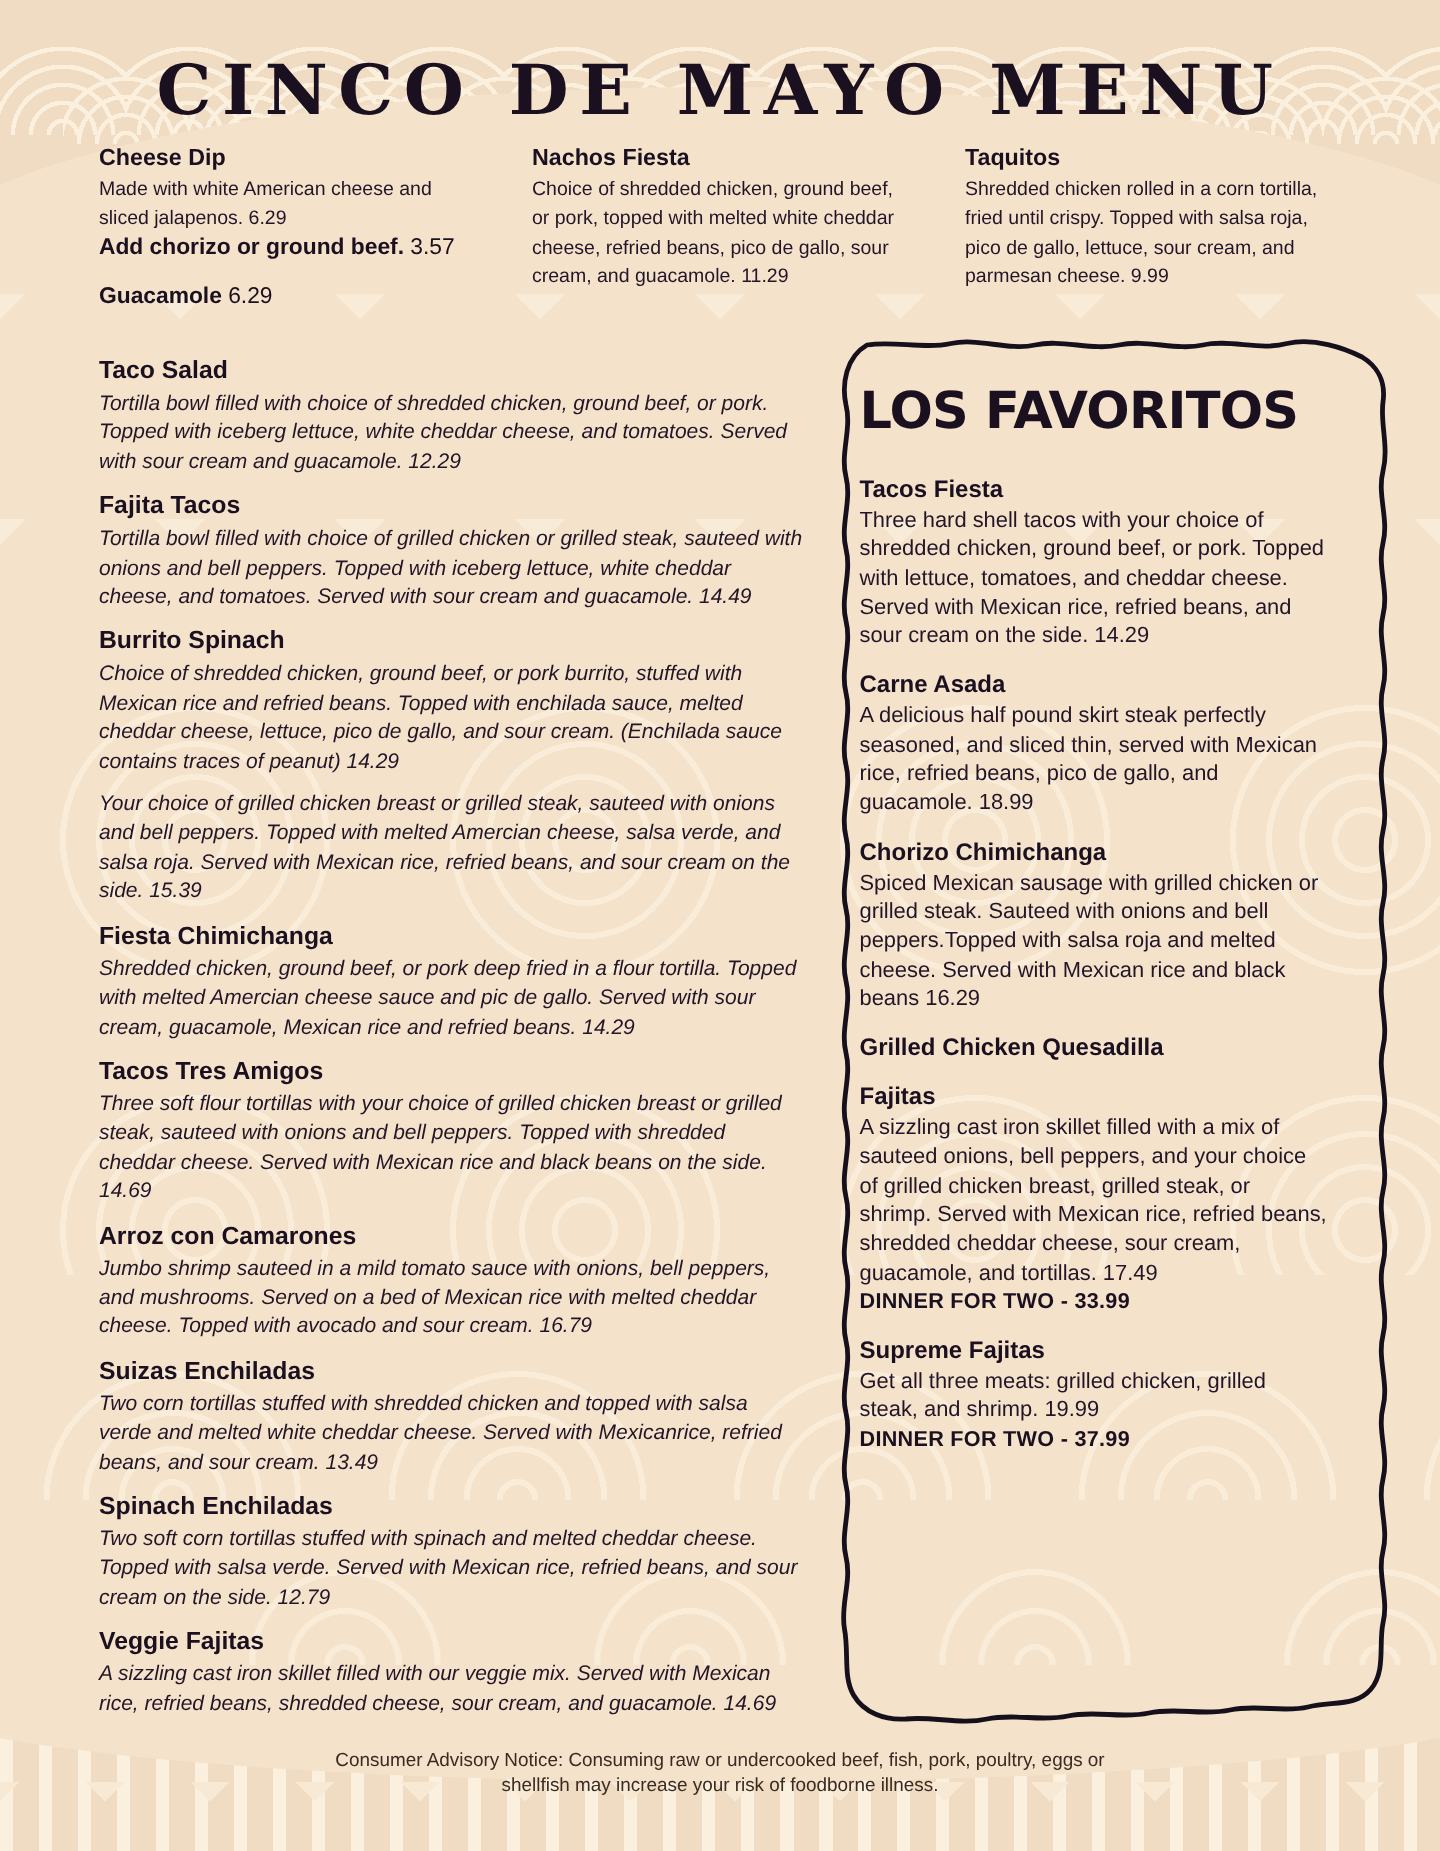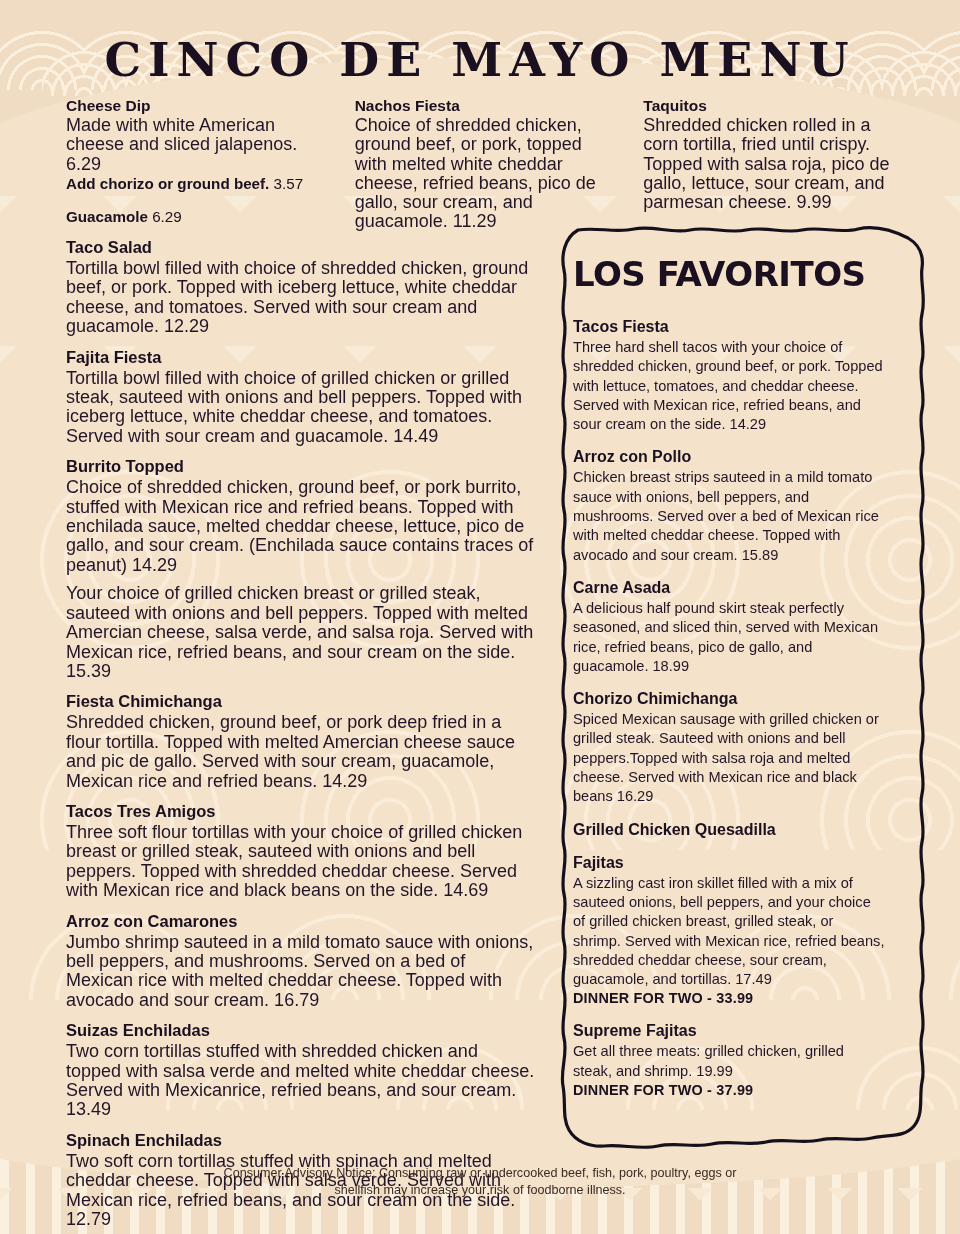--- a/index.html
+++ b/index.html
@@ -162,42 +162,42 @@
   .top-col { width: 283px; padding-right: 18px; }
 
   .dish { margin-bottom: 2px; }
   .dish-name {
     font-weight: 700;
     font-size: 15.5px;
     line-height: 20px;
     color: #1b1020;
   }
   .dish-desc {
-    font-size: 18px;
+    font-size: 13px;
     line-height: 19.3px;
     color: #231528;
   }
   .dish-inline-bold {
     font-weight: 700;
     font-size: 15.2px;
     line-height: 20px;
   }
   .dish-inline-bold .price { font-weight: 400; }
 
   .spacer-sm { height: 11px; }
 
   
   .left-col {
     position: absolute;
     left: 66px; top: 236px;
     width: 470px;
   }
   .left-col .dish { margin-bottom: 9px; }
   .left-col .dish-name { font-size: 16.5px; line-height: 22px; margin-bottom: 1px; }
-  .left-col .dish-desc { font-size: 18px; line-height: 19.4px; }
+  .left-col .dish-desc { font-size: 14px; line-height: 19.4px; font-style: italic; }
 
   
   .favorites-panel {
     position: absolute;
     left: 556px; top: 224px;
     width: 374px;
     height: 930px;
   }
   .panel-border {
     position: absolute;
@@ -293,25 +293,25 @@
     </div>
 
   </div>
 
   <div class="left-col">
     <div class="dish">
       <div class="dish-name">Taco Salad</div>
       <div class="dish-desc">Tortilla bowl filled with choice of shredded chicken, ground beef, or pork. Topped with iceberg lettuce, white cheddar cheese, and tomatoes. Served with sour cream and guacamole. 12.29</div>
     </div>
     <div class="dish">
-      <div class="dish-name">Fajita Fiesta</div>
+      <div class="dish-name">Fajita Tacos</div>
       <div class="dish-desc">Tortilla bowl filled with choice of grilled chicken or grilled steak, sauteed with onions and bell peppers. Topped with iceberg lettuce, white cheddar cheese, and tomatoes. Served with sour cream and guacamole. 14.49</div>
     </div>
     <div class="dish">
-      <div class="dish-name">Burrito Topped</div>
+      <div class="dish-name">Burrito Spinach</div>
       <div class="dish-desc">Choice of shredded chicken, ground beef, or pork burrito, stuffed with Mexican rice and refried beans. Topped with enchilada sauce, melted cheddar cheese, lettuce, pico de gallo, and sour cream. (Enchilada sauce contains traces of peanut) 14.29</div>
     </div>
     <div class="dish">
       <div class="dish-desc">Your choice of grilled chicken breast or grilled steak, sauteed with onions and  bell peppers. Topped with melted Amercian cheese, salsa verde, and salsa roja. Served with Mexican rice, refried beans, and  sour cream on the side. 15.39</div>
     </div>
     <div class="dish">
       <div class="dish-name">Fiesta Chimichanga</div>
       <div class="dish-desc">Shredded chicken, ground beef, or pork deep fried in a flour tortilla. Topped with melted Amercian cheese sauce and pic de gallo. Served with sour cream, guacamole, Mexican rice and refried beans. 14.29</div>
     </div>
     <div class="dish">
@@ -345,24 +345,20 @@
     </div>
 
     <div class="panel-inner">
       <div class="panel-heading">LOS FAVORITOS</div>
 
       <div class="dish">
         <div class="dish-name">Tacos Fiesta</div>
         <div class="dish-desc">Three hard shell tacos with your choice of shredded chicken, ground beef, or pork. Topped with lettuce, tomatoes, and cheddar cheese. Served with Mexican rice, refried beans, and sour cream on the side. 14.29</div>
       </div>
       <div class="dish">
-        <div class="dish-name">Arroz con Pollo</div>
-        <div class="dish-desc">Chicken breast strips sauteed in a mild tomato sauce with onions, bell peppers, and mushrooms. Served over a bed of Mexican rice with melted cheddar cheese. Topped with avocado and sour cream. 15.89</div>
-      </div>
-      <div class="dish">
         <div class="dish-name">Carne Asada</div>
         <div class="dish-desc">A delicious half pound skirt steak perfectly seasoned, and sliced thin, served with Mexican rice, refried beans, pico de gallo, and guacamole. 18.99</div>
       </div>
       <div class="dish">
         <div class="dish-name">Chorizo Chimichanga</div>
         <div class="dish-desc">Spiced Mexican sausage with grilled chicken or grilled steak. Sauteed with onions and bell peppers.Topped with salsa roja and melted cheese. Served with Mexican rice and black beans 16.29</div>
       </div>
       <div class="dish">
         <div class="dish-name">Grilled Chicken Quesadilla</div>
       </div>

